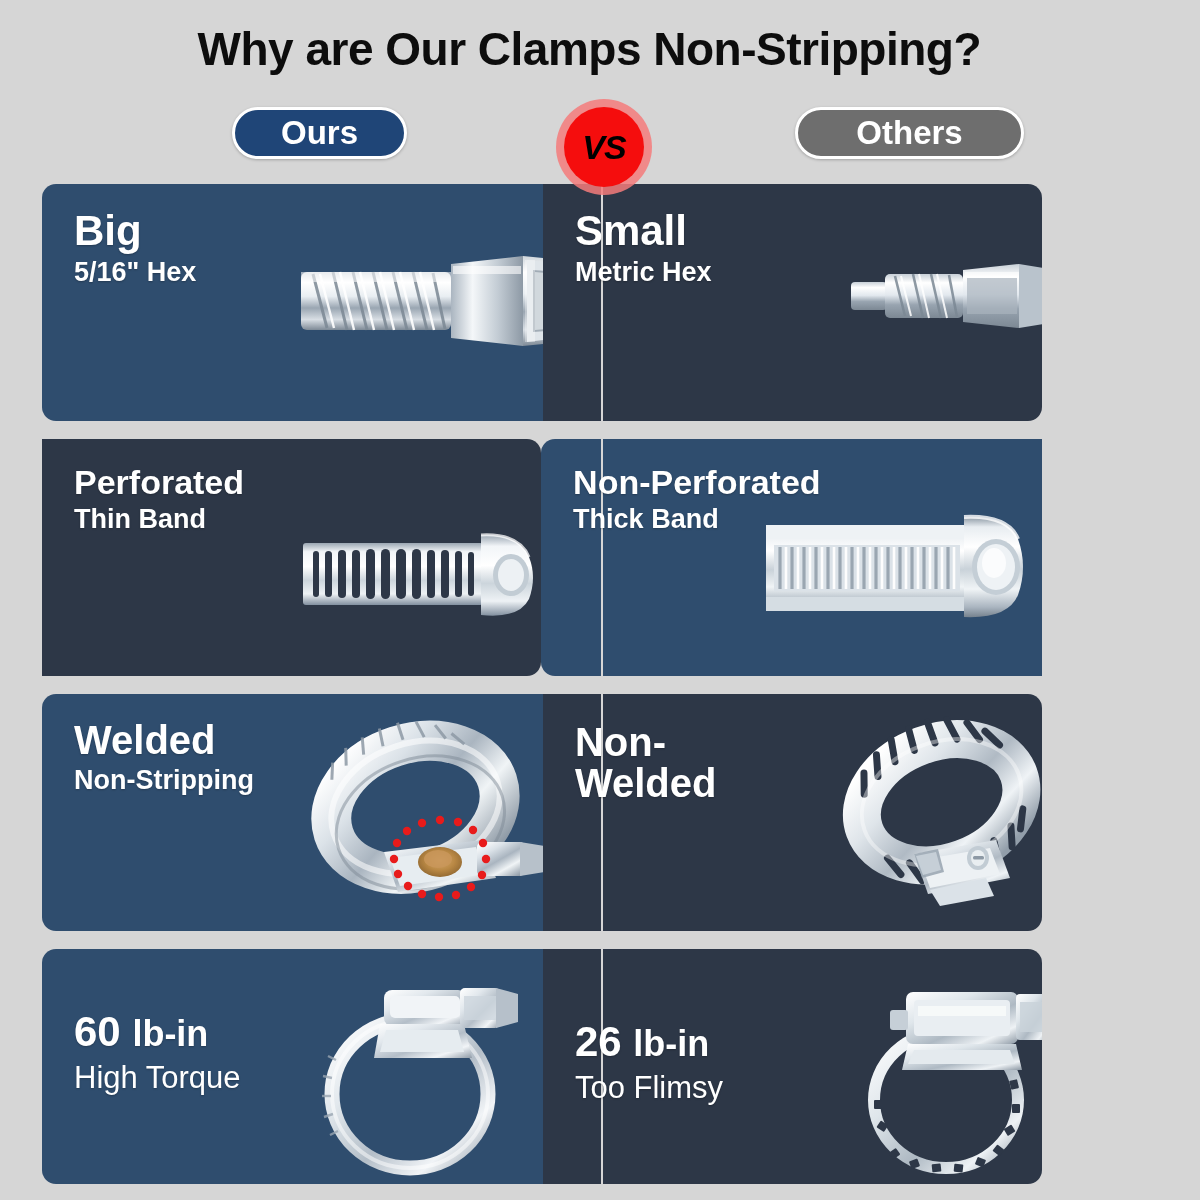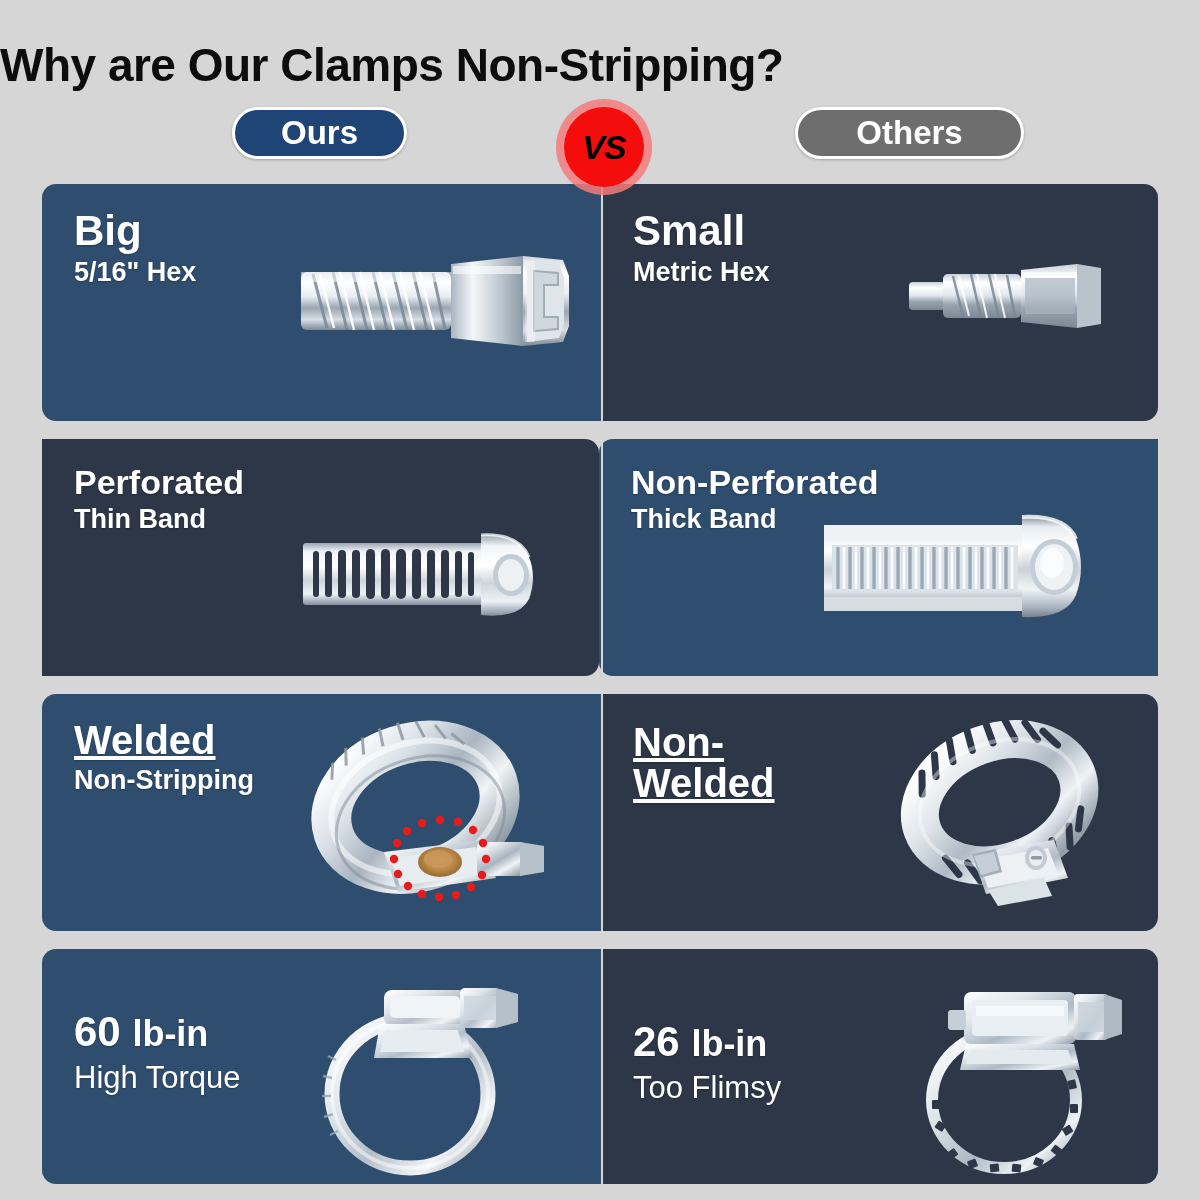--- a/index.html
+++ b/index.html
@@ -6,22 +6,22 @@
   html,body { width:1200px; height:1200px; }
   body {
     background:#d6d6d6;
     font-family:"Liberation Sans", sans-serif;
     position:relative;
     overflow:hidden;
   }
 
   
   .page-title{
-    position:absolute; top:38px; left:0; width:981px;
-    text-align:left;
+    position:absolute; top:22px; left:0; width:981px;
+    text-align:right;
     font-size:46px; font-weight:bold; color:#0d0d0d;
     letter-spacing:-0.5px;
     white-space:nowrap;
   }
 
   .badge-row{
     position:absolute; top:107px; left:0; width:1200px; height:62px;
   }
   .badge{
     position:absolute; top:0;
@@ -49,21 +49,21 @@
     border-radius:50%;
     background:#f50d0d;
     display:flex; align-items:center; justify-content:center;
     color:#000000; font-size:34px; font-weight:bold; font-style:italic;
     letter-spacing:-1px;
   }
 
   
   .rows{
     position:absolute; left:42px; top:184px;
-    width:1116px;
+    width:1000px;
   }
   .row{
     display:flex;
     height:237px;
     margin-bottom:18px;
     position:relative;
   }
   .row.last{ height:235px; margin-bottom:0; }
 
   .panel{
@@ -110,21 +110,21 @@
     text-shadow:0 1px 2px rgba(0,0,0,.25);
   }
 
   
   .r1 .lbl-main{ font-size:42px; }
   .r1 .lbl-sub { font-size:27px; }
 
   .r2 .lbl-main{ font-size:34px; }
   .r2 .lbl-sub { font-size:27px; }
 
-  .r3 .lbl-main{ font-size:40px;text-decoration:underline; }
+  .r3 .lbl-main{ font-size:40px; }
   .r3 .lbl-sub { font-size:27px; }
 
   .r4 .labels{ padding-top:36px; }
   .r4 .lbl-main{ font-size:42px; }
   .r4 .lbl-sub { font-size:31px; font-weight:normal; margin-top:6px; }
   .r4 .lbl-main .unit{ font-weight:bold; font-size:36px; }
 
   .r4 .panel-right .labels{ padding-top:46px; }
 
   

